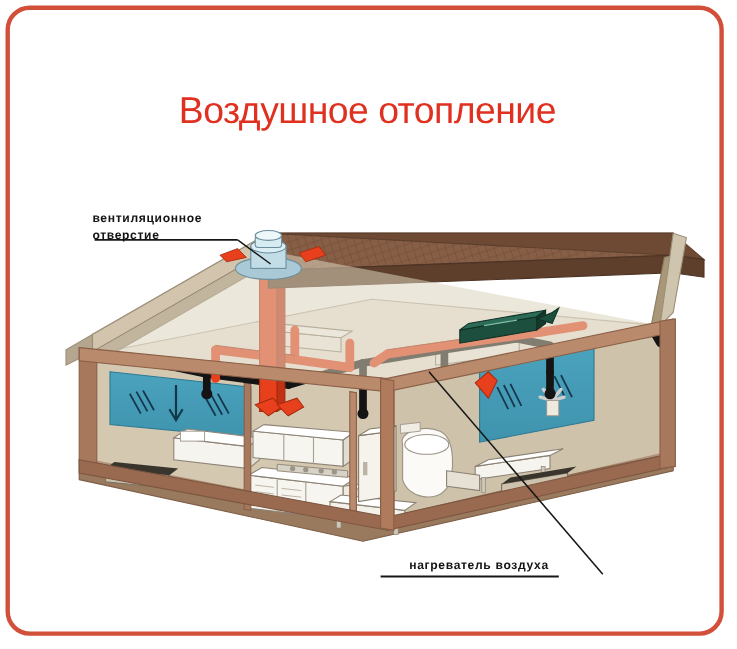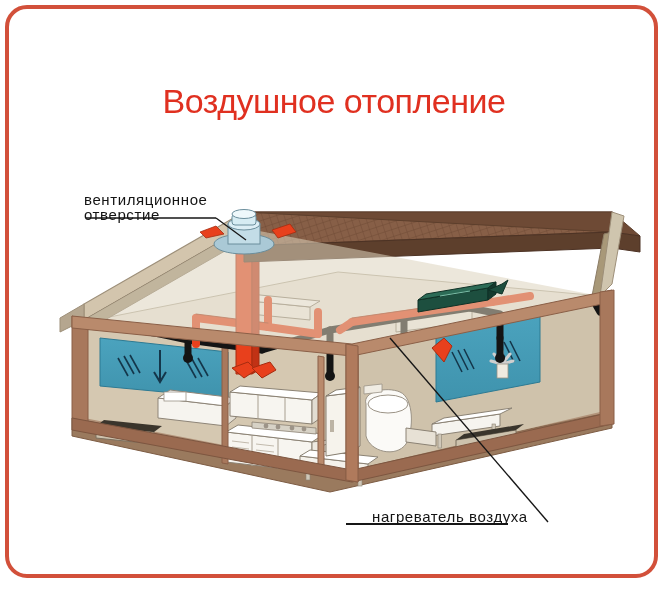--- a/index.html
+++ b/index.html
@@ -40,22 +40,22 @@
   #stage {
     position: absolute;
     left: 0;
     top: 0;
     width: 670px;
     height: 590px;
   }
   .lbl {
     position: absolute;
     font-family: "Liberation Sans", sans-serif;
-    font-weight: normal;
-    font-size: 15px;
+    font-weight: bold;
+    font-size: 11px;
     color: #141414;
     letter-spacing: 0.6px;
     white-space: nowrap;
   }
   #lbl-vent {
     left: 84px;
     top: 192px;
     line-height: 15px;
   }
   #lbl-heater {

